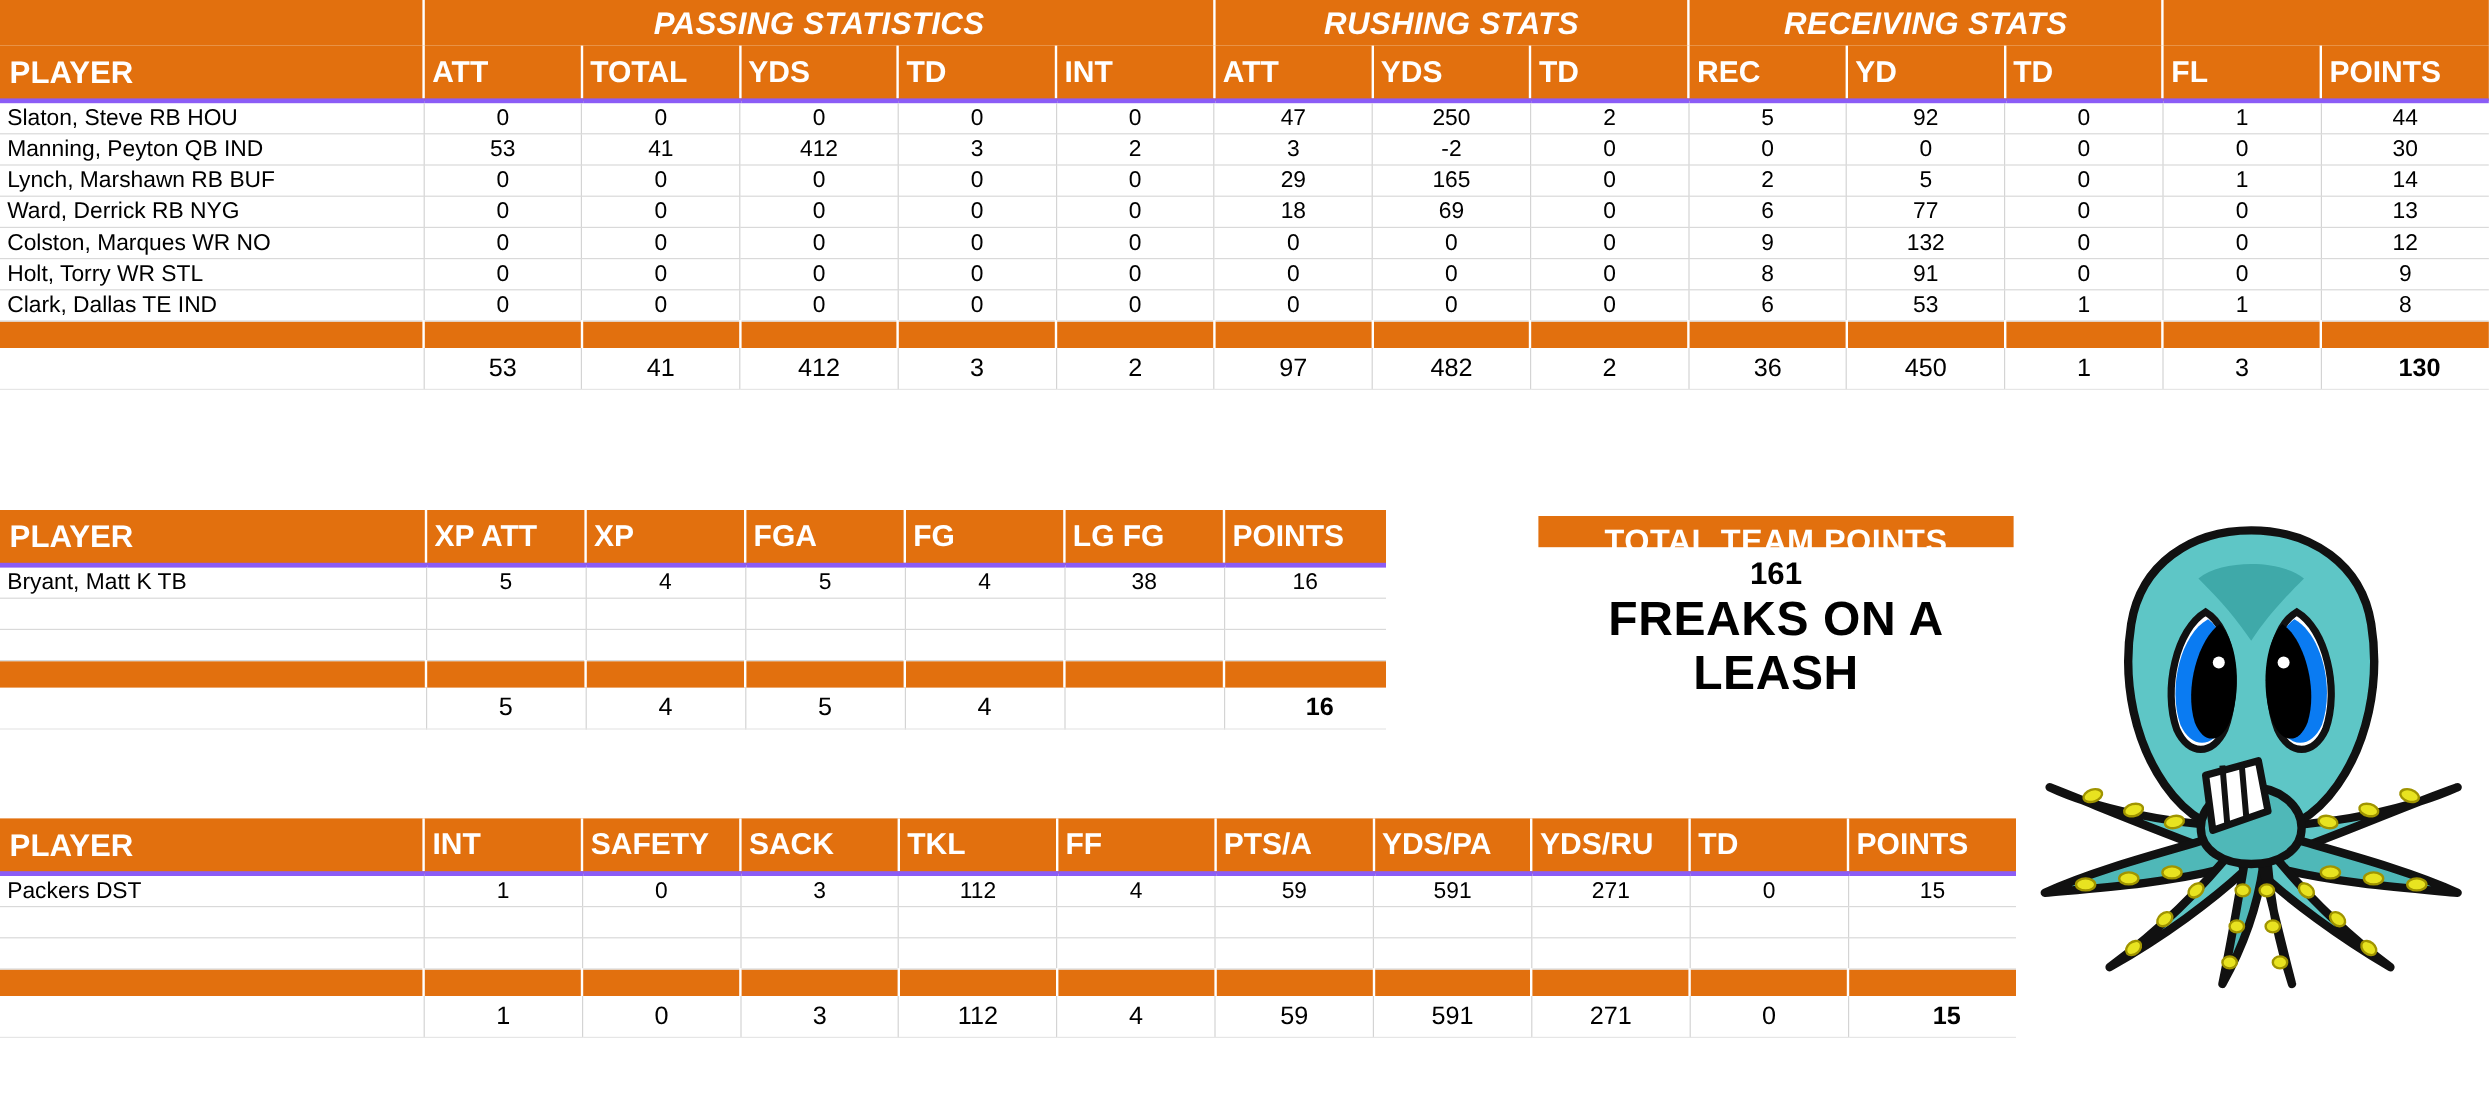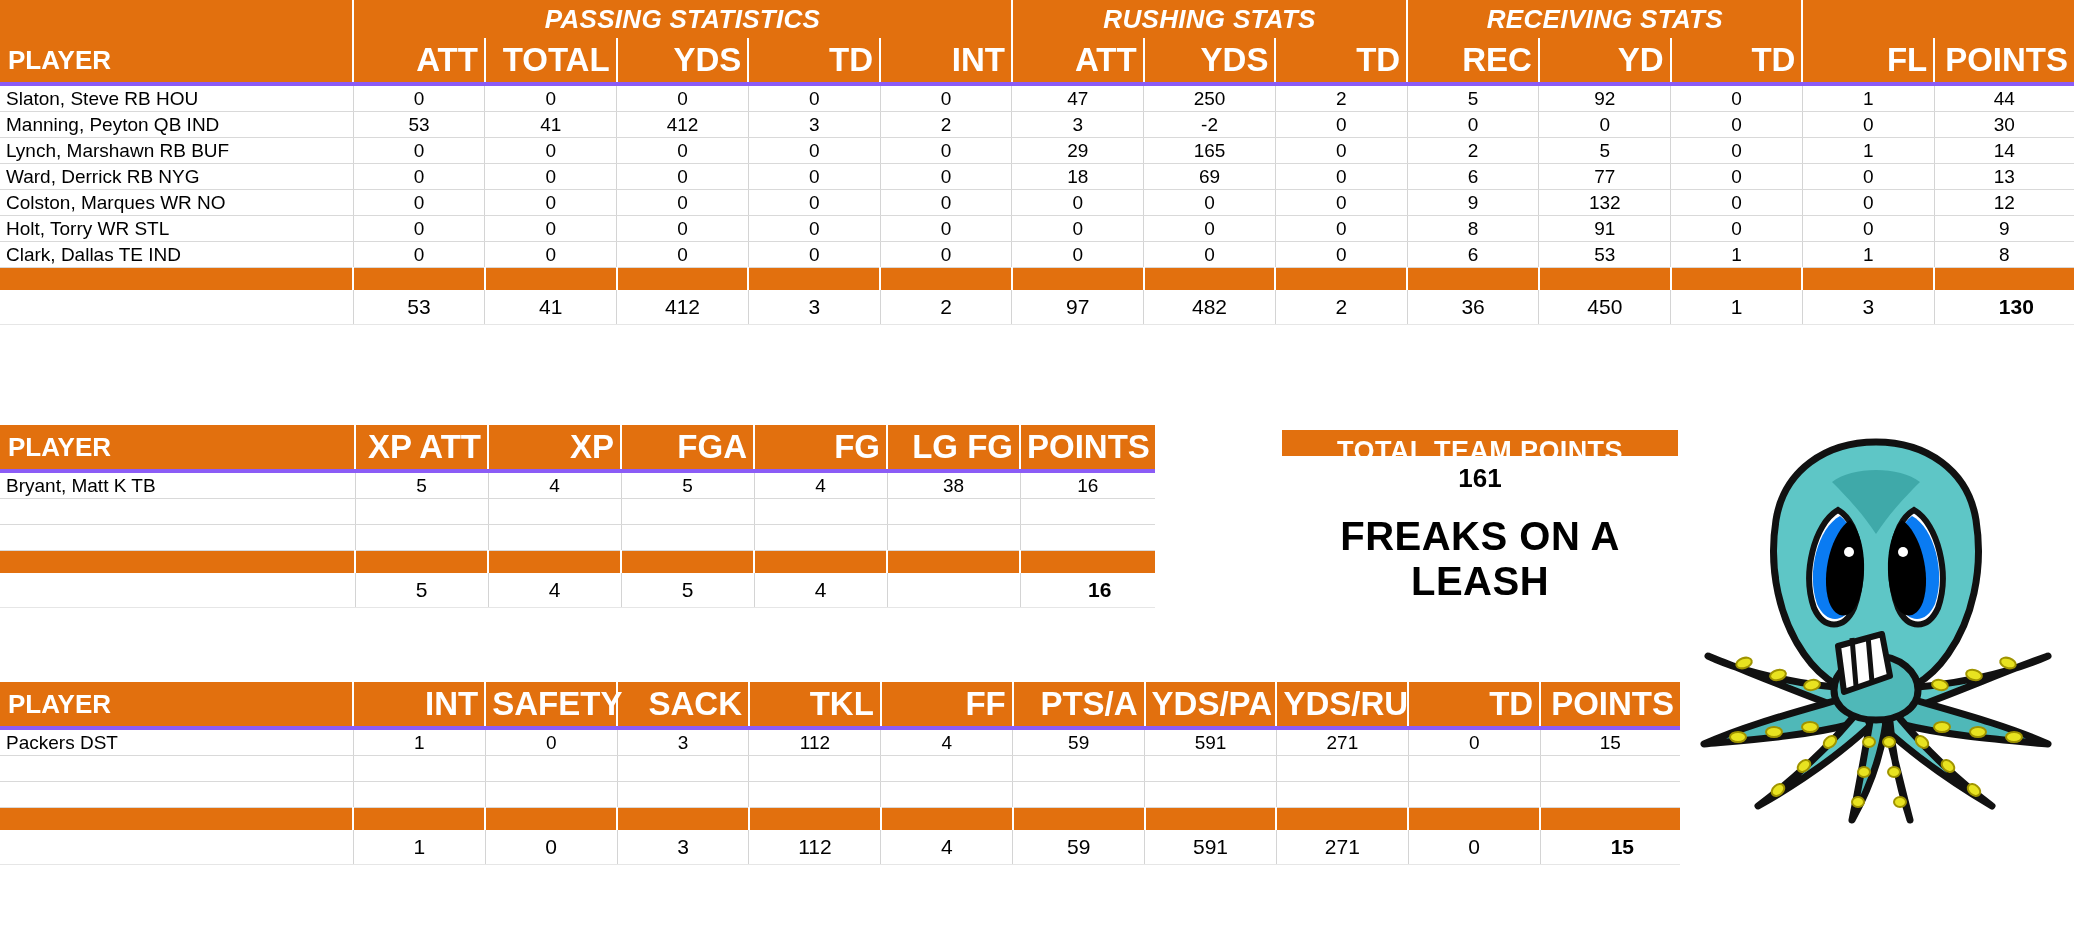--- a/index.html
+++ b/index.html
@@ -39,22 +39,22 @@
     border-right: 2px solid #ffffff;
     letter-spacing: .3px;
   }
   .grp.blank { border-right: 2px solid #ffffff; }
   .grp.none { background: #E2700E; border-right: none; }
 
   .hd {
     background: #E2700E;
     color: #ffffff;
     font-weight: bold;
-    font-size: 33px;
-    text-align: right;
+    font-size: 25px;
+    text-align: left;
     height: 44px;
     padding: 0 6px;
     border-right: 2px solid #ffffff;
     white-space: nowrap;
   }
   .hd.player {
     text-align: left;
     padding-left: 8px;
     font-size: 26px;
     margin-top: 24px;
@@ -131,21 +131,20 @@
     letter-spacing: .4px;
   }
   #team-points-value {
     font-weight: bold;
     font-size: 26px;
     margin-top: 7px;
   }
   #team-name {
     font-weight: bold;
     font-size: 40px;
-    margin-top: 20px;
     letter-spacing: .5px;
     text-align: center;
   }
   #team-owner {
     font-weight: bold;
     font-size: 20px;
     margin-top: 16px;
   }
 
   

